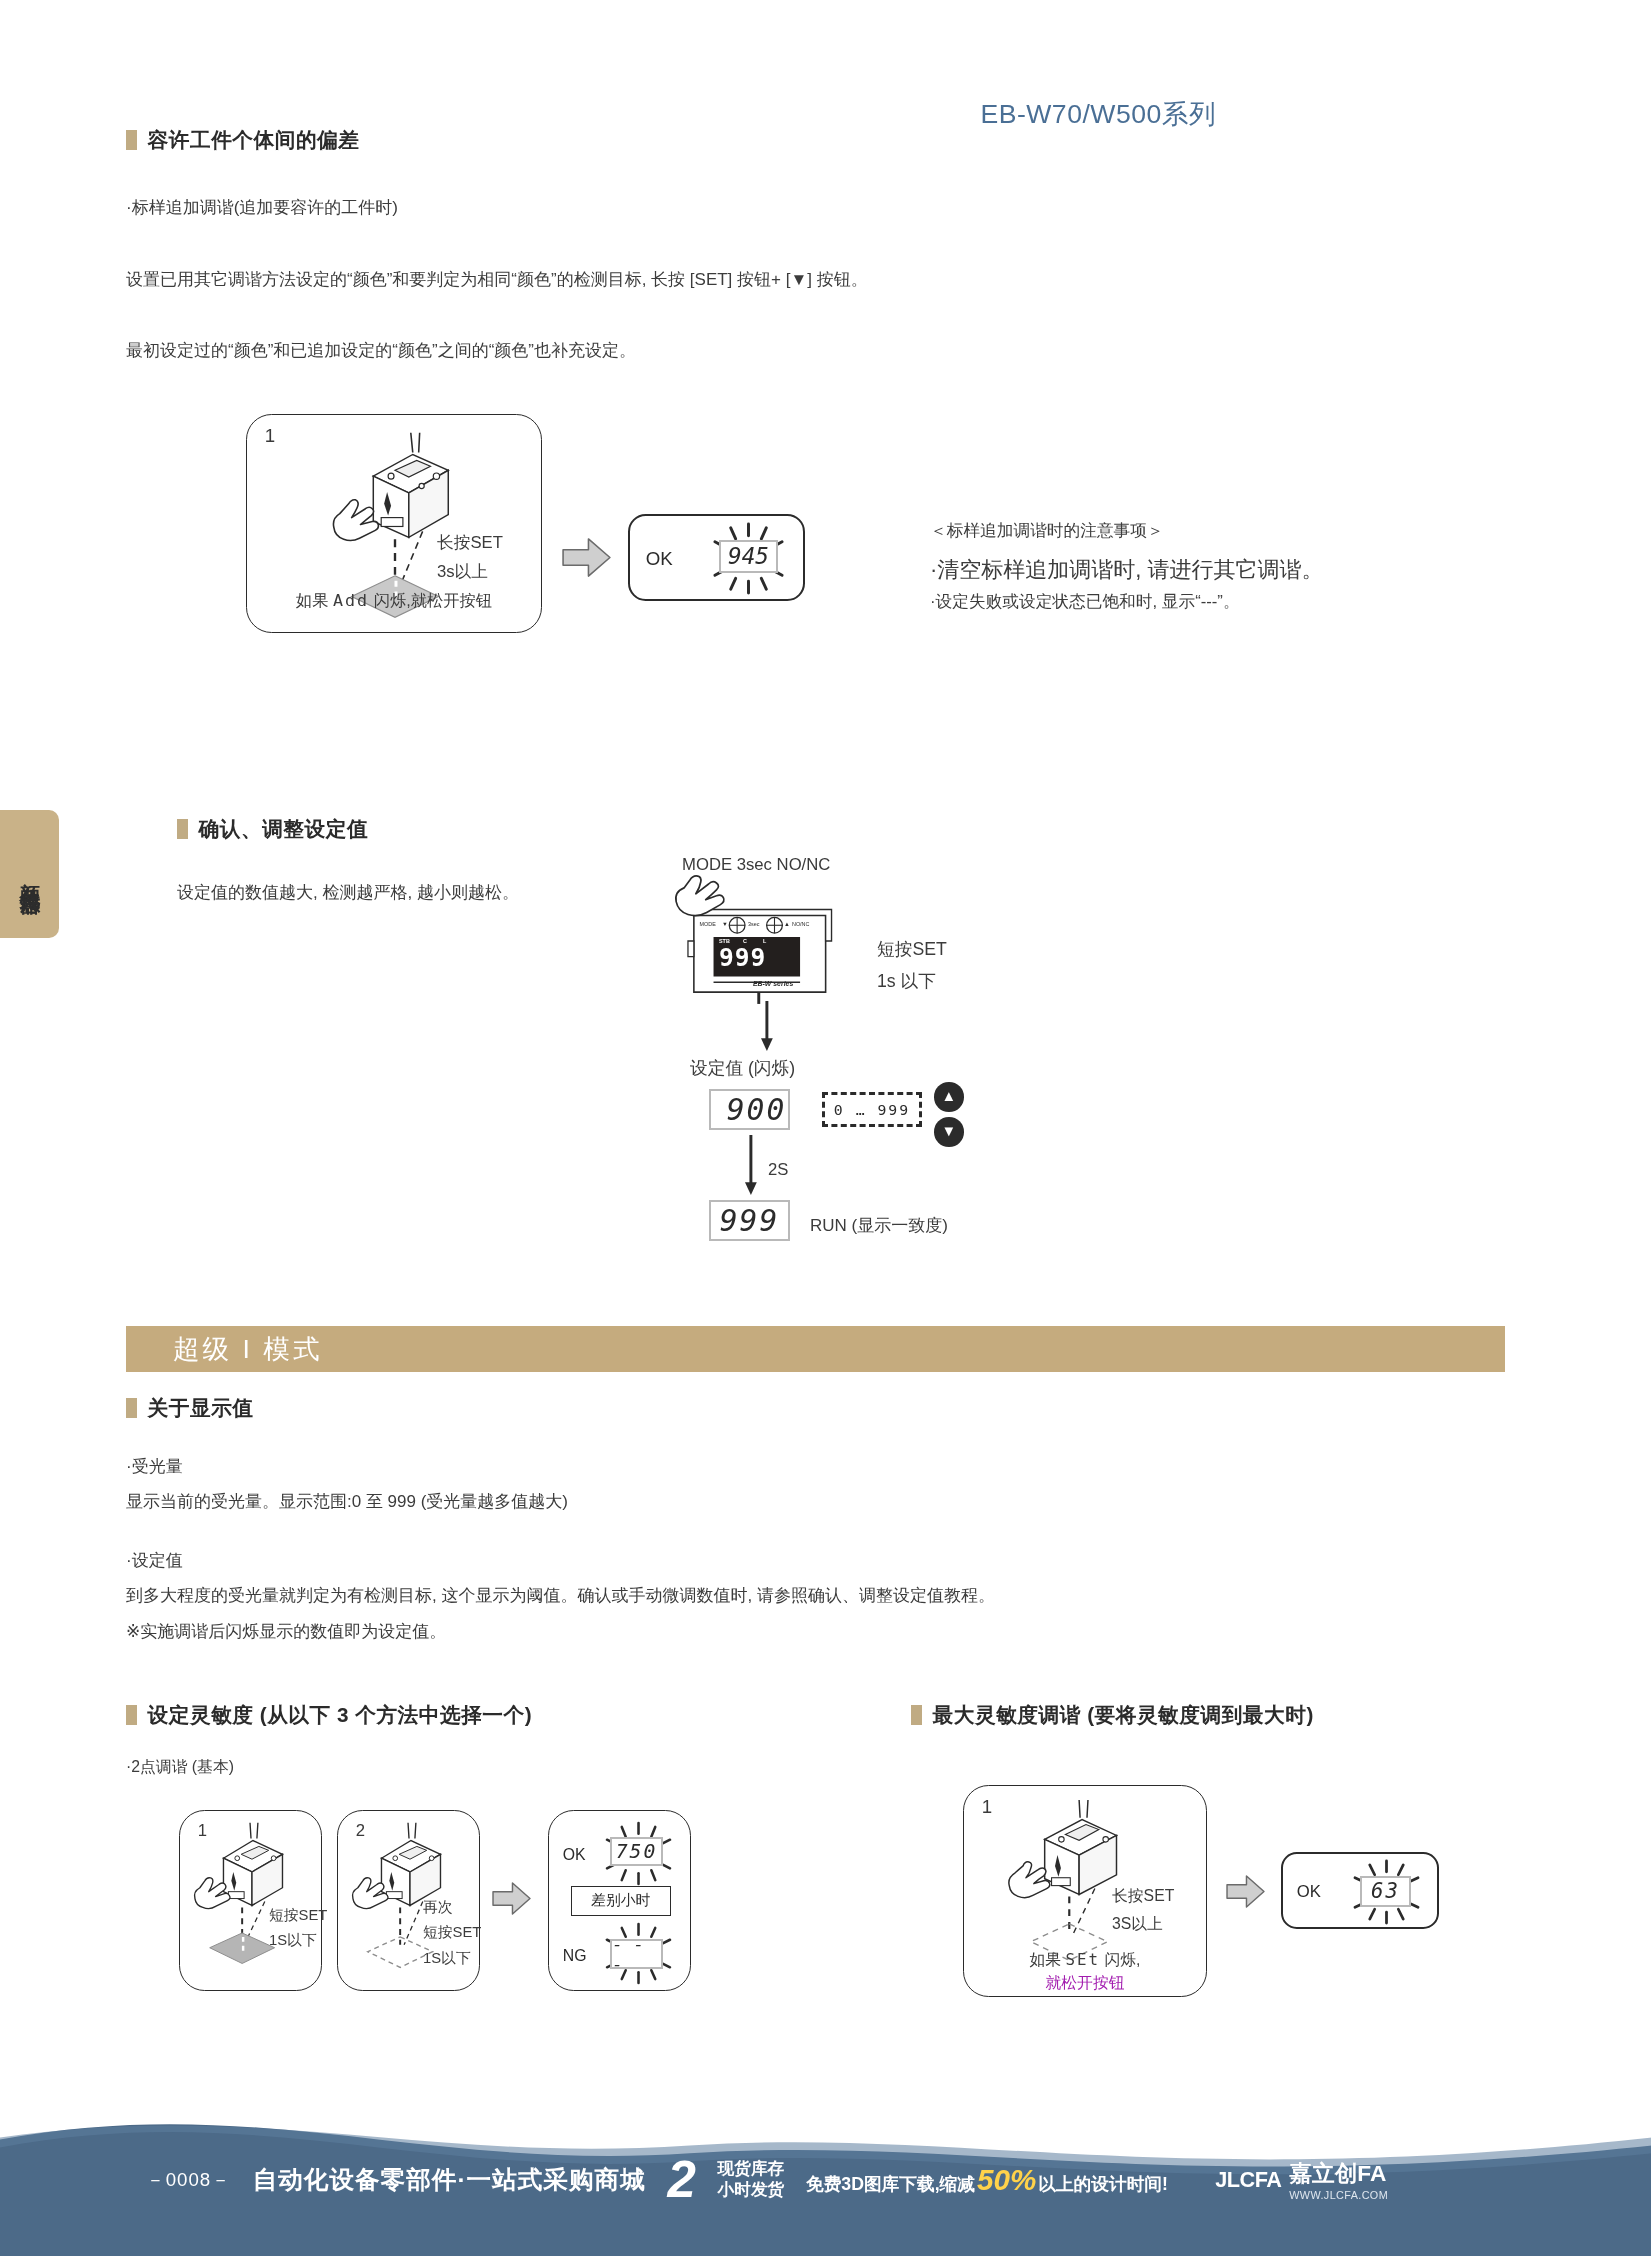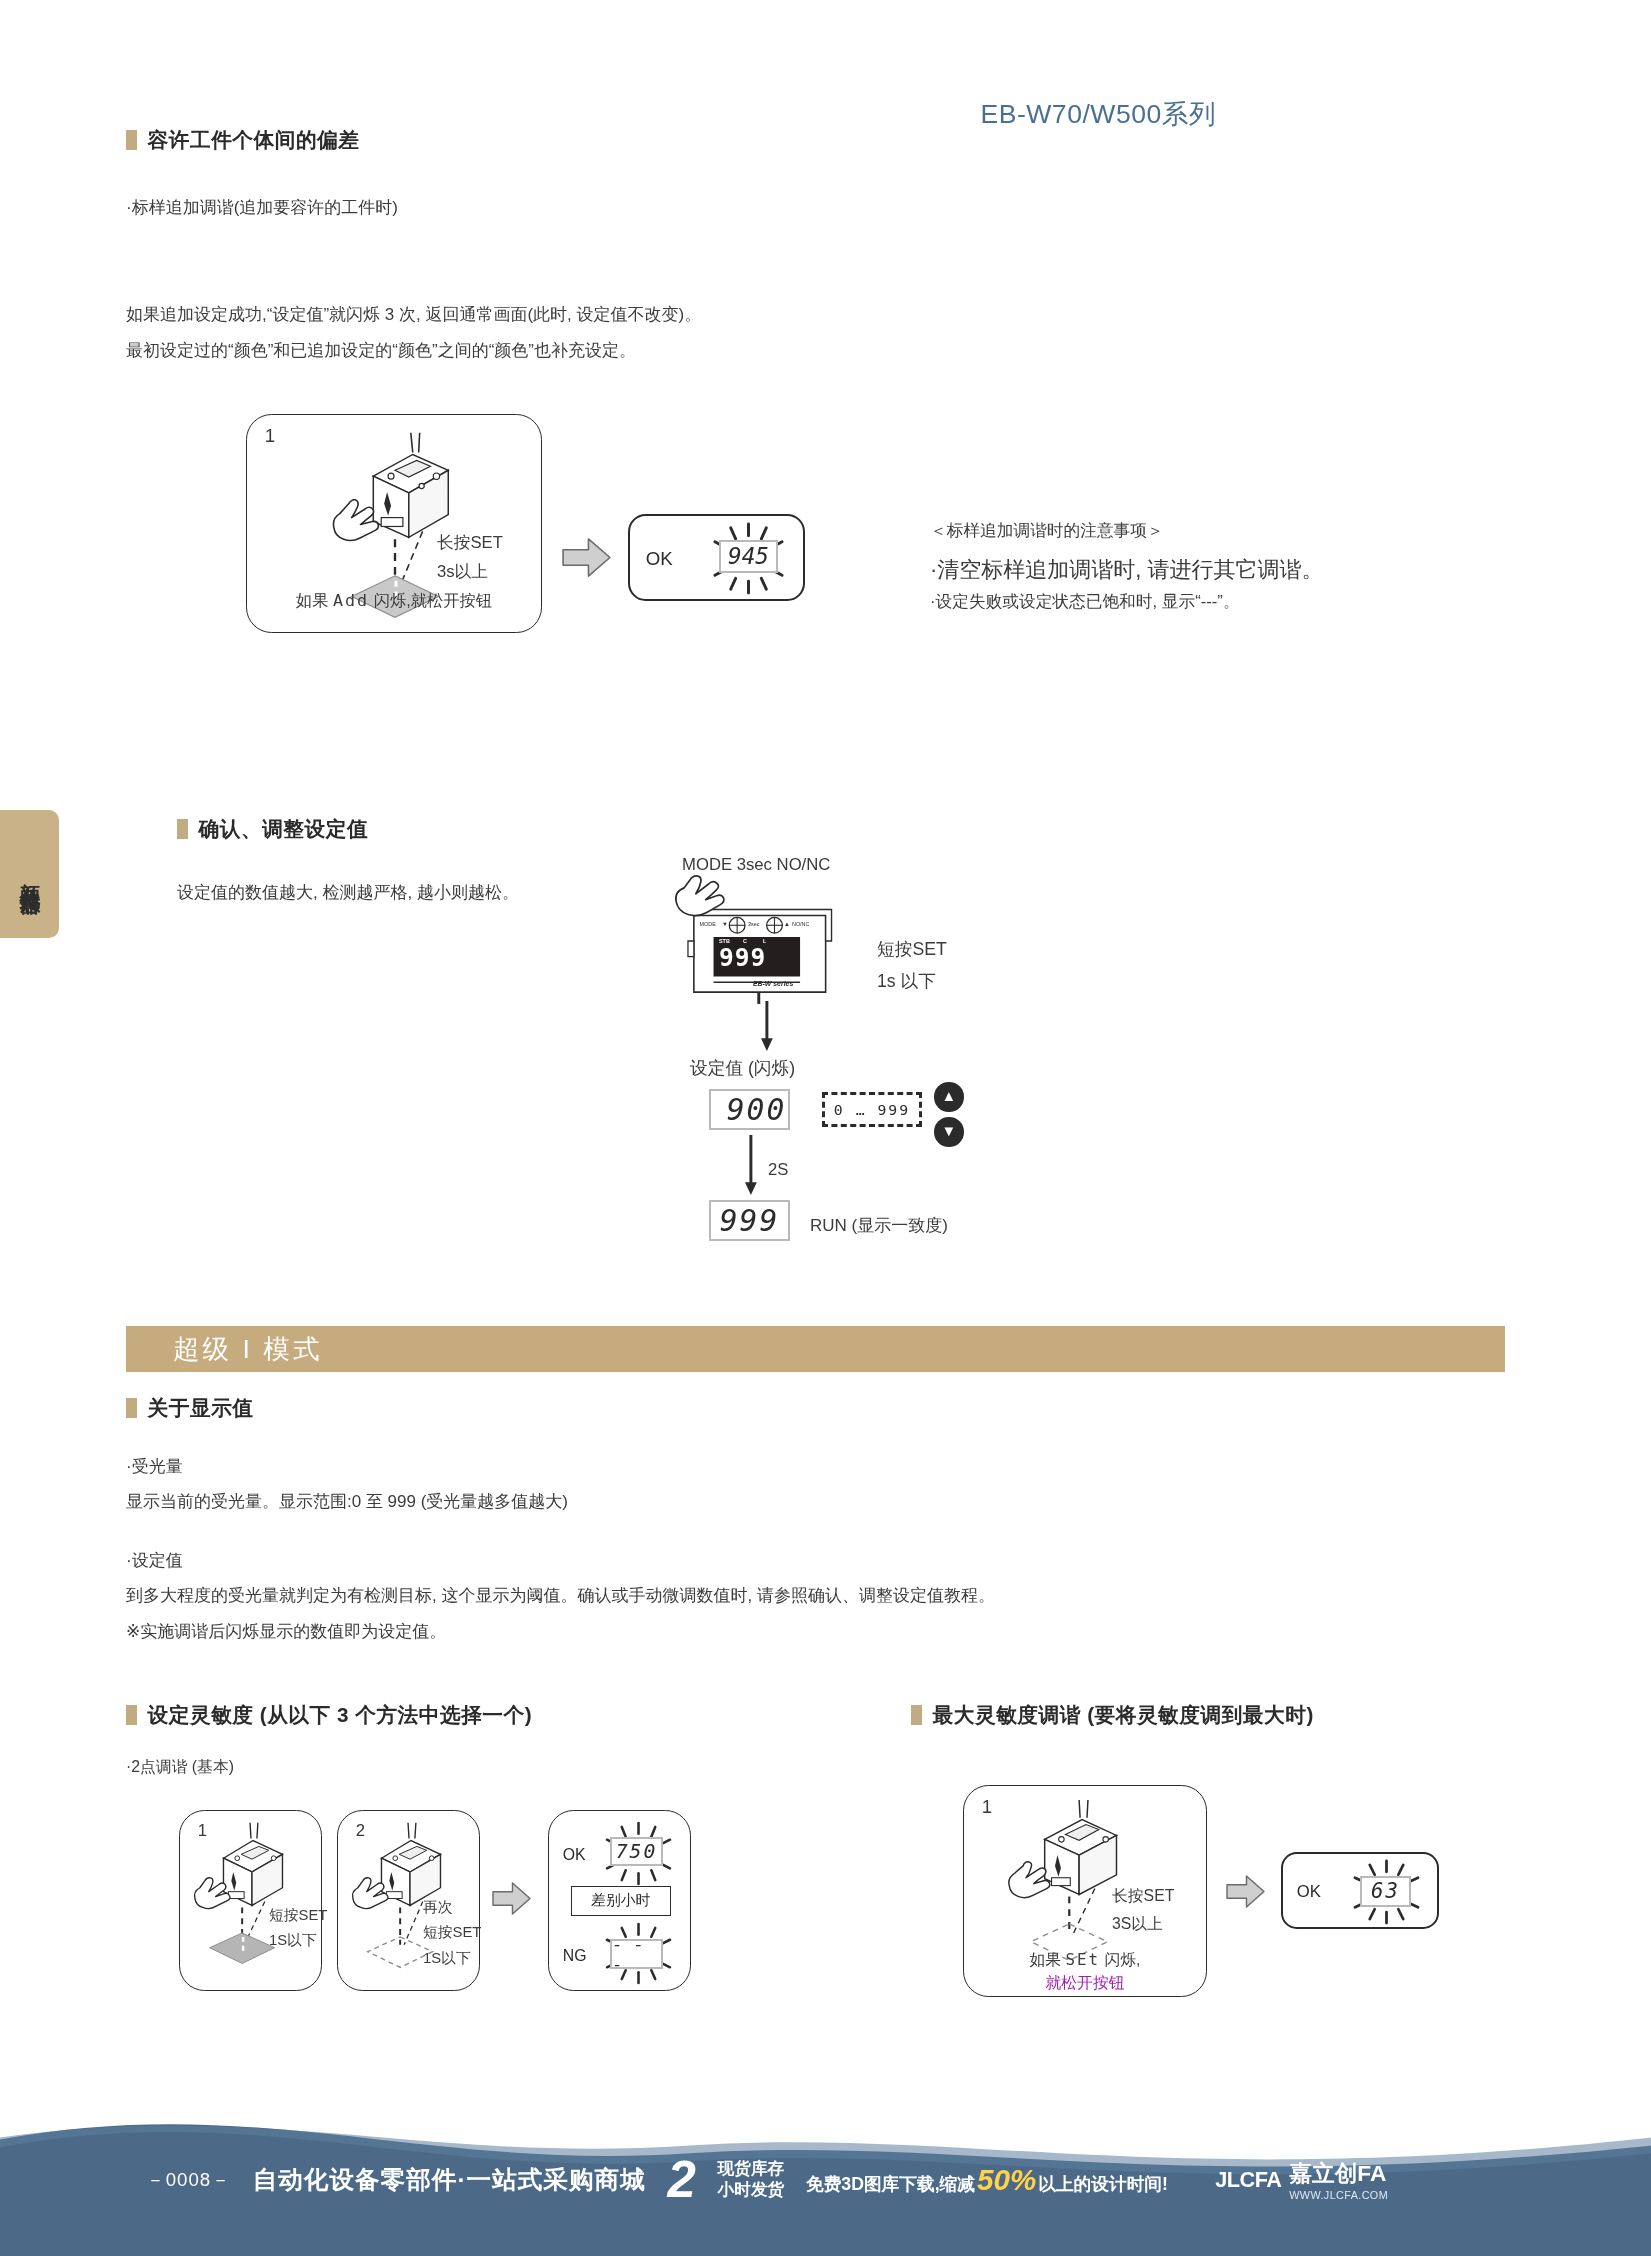--- a/index.html
+++ b/index.html
@@ -121,21 +121,21 @@
     <span>颜色传感器</span>
   </div>
 
   <div class="h-sec" style="left:126px; top:126px;">
     <div class="mark"></div>
     <div class="txt">容许工件个体间的偏差</div>
   </div>
 
   <div class="p-txt" style="left:126px; top:191px;">·标样追加调谐(追加要容许的工件时)</div>
 
-  <div class="p-txt" style="left:126px; top:298px;">如果追加设定成功,“设定值”就闪烁 3 次, 返回通常画面(此时, 设定值不改变)。</div>
+  <div class="p-txt" style="left:126px; top:263px;">设置已用其它调谐方法设定的“颜色”和要判定为相同“颜色”的检测目标, 长按 [SET] 按钮+ [▼] 按钮。</div>
   <div class="p-txt" style="left:126px; top:334px;">最初设定过的“颜色”和已追加设定的“颜色”之间的“颜色”也补充设定。</div>
 
   <div class="rbox" style="left:246px; top:414px; width:296px; height:219px;">
     <div class="num">1</div>
 
     <svg width="296" height="219" viewBox="0 0 300 222" style="position:absolute;left:0;top:0;">
 
       <path d="M168 38 L166 18 M174 38 L175 18" stroke="#2b2b2b" stroke-width="1.6" fill="none"></path>
 
       <path d="M128 62 L168 40 L204 56 L164 79 Z" fill="#fff" stroke="#2b2b2b" stroke-width="1.5"></path>

